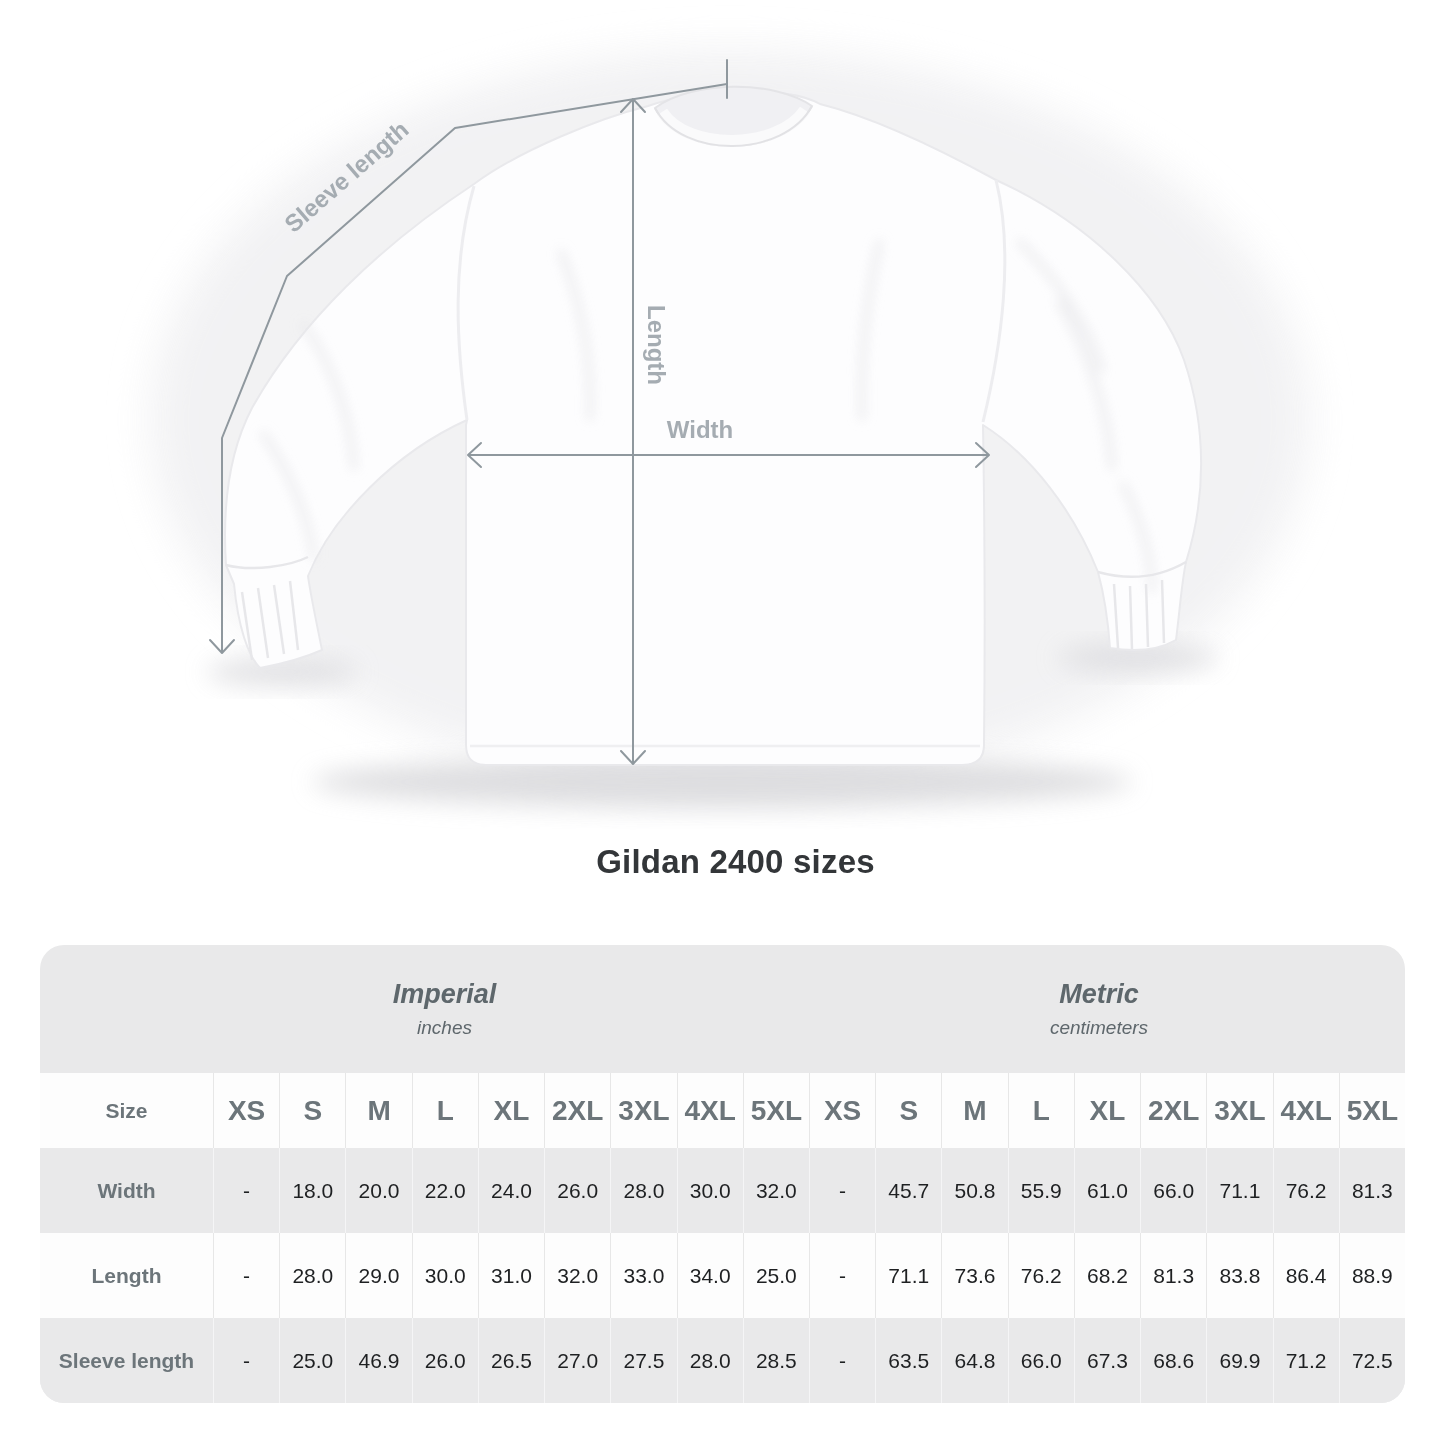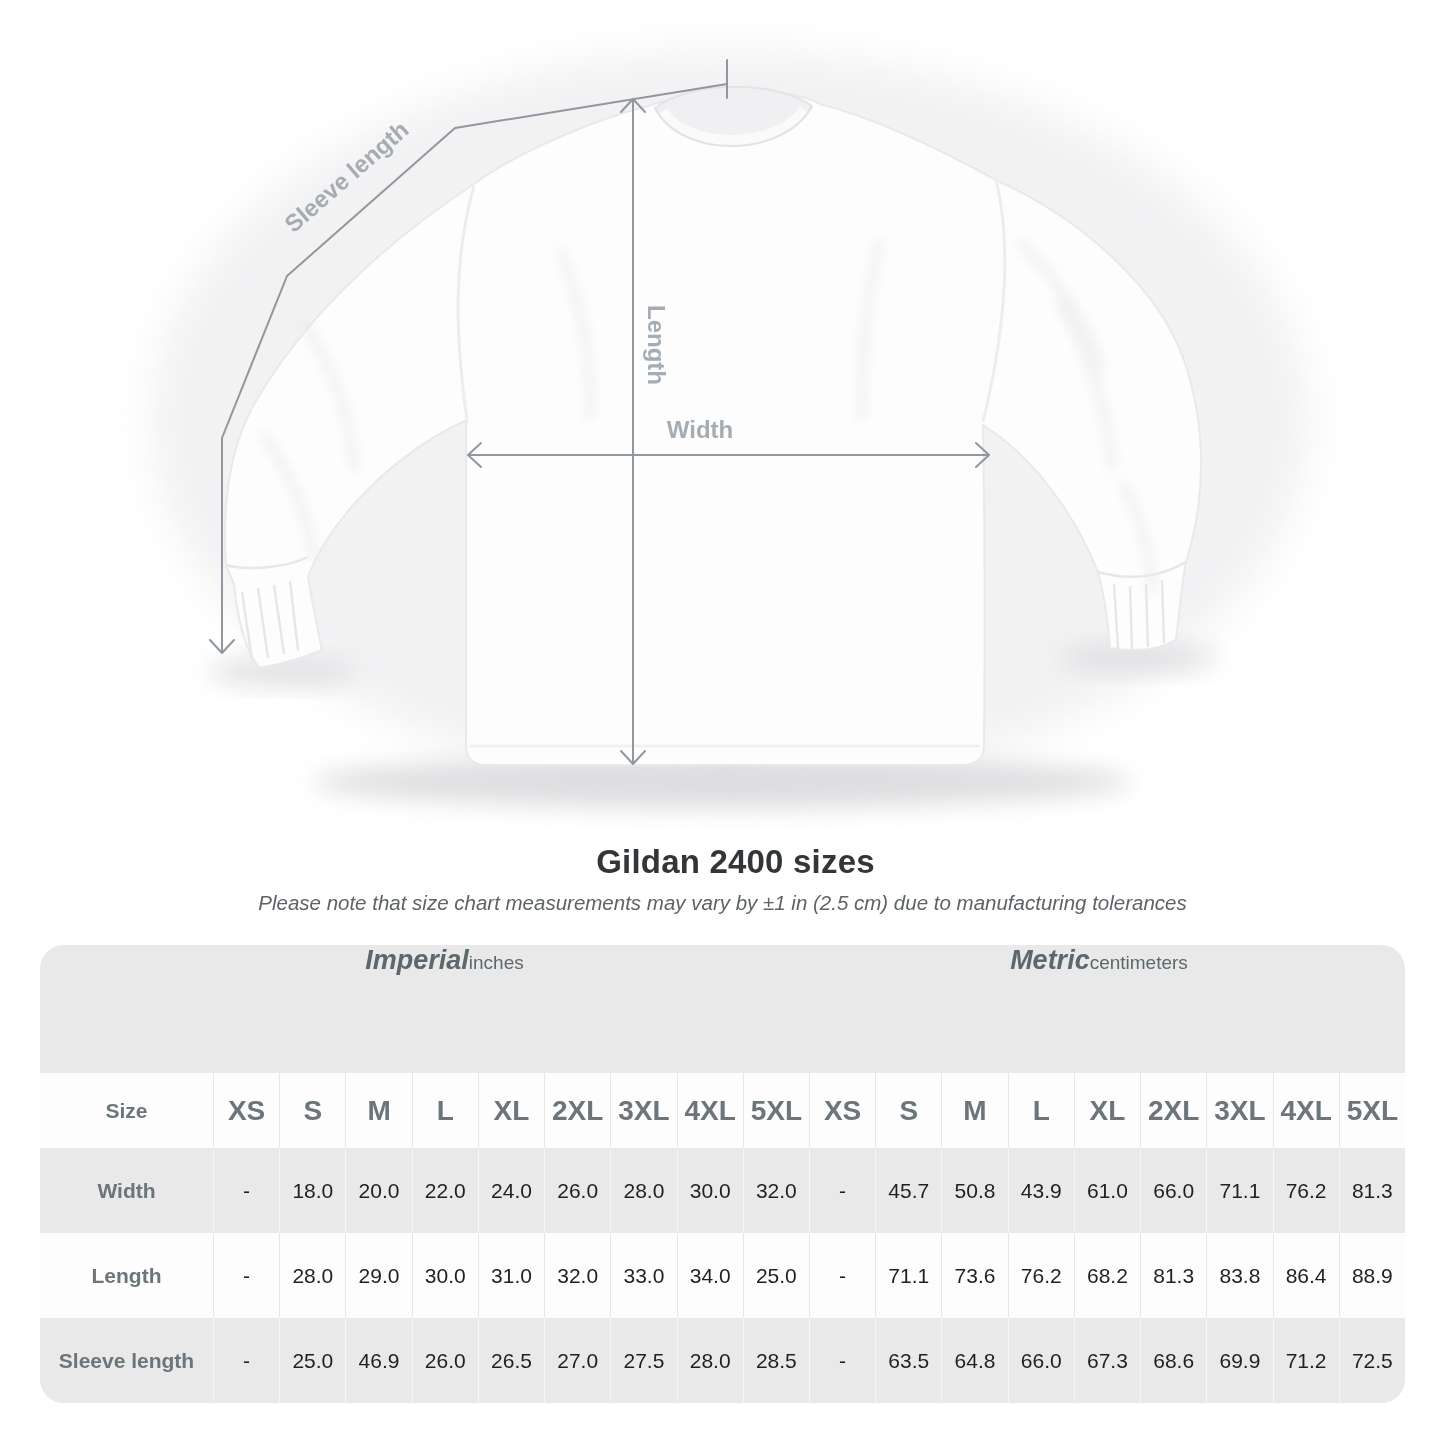--- a/index.html
+++ b/index.html
@@ -24,25 +24,25 @@
     position:absolute;left:0;top:891px;width:100%;margin:0;
     text-align:center;font-style:italic;font-size:20.5px;color:#5e6367;
   }
 
   
   .size-table{
     position:absolute;left:40px;top:945px;width:1365px;height:458px;
     background:#e9e9ea;border-radius:24px;overflow:hidden;
   }
   .unit-band{display:flex;height:128px;}
-  .unit-group{display:flex;flex-direction:row;justify-content:center;}
+  .unit-group{display:flex;flex-direction:column;align-items:center;justify-content:center;}
   .unit-group.imperial{width:769px;padding-left:40px;box-sizing:border-box;}
   .unit-group.metric{flex:1;padding-right:16px;box-sizing:border-box;}
   .unit-name{font-size:27px;font-weight:bold;font-style:italic;color:#5e676c;}
-  .unit-sub{font-size:19px;color:#5e676c;margin-top:7px;}
+  .unit-sub{font-size:19px;font-style:italic;color:#5e676c;margin-top:7px;}
 
   .grid{display:flex;flex-direction:column;}
   .trow{display:flex;align-items:stretch;}
   .trow.header{height:75px;background:#fdfdfd;}
   .trow.data{height:85px;}
   .trow.white{background:#fdfdfd;}
   .trow.gray{background:#e9e9ea;}
   .lbl{
     width:173px;flex:0 0 173px;display:flex;align-items:center;justify-content:center;
     font-weight:bold;font-size:21px;color:#6c757a;text-align:center;
@@ -159,21 +159,20 @@
 
       <g font-family="Liberation Sans, DejaVu Sans, sans-serif" font-weight="bold" font-size="24" fill="#a5acb2">
         <text transform="translate(352,183) rotate(-41)" text-anchor="middle">Sleeve length</text>
         <text transform="translate(648,345) rotate(90)" text-anchor="middle">Length</text>
         <text x="700" y="438" text-anchor="middle">Width</text>
       </g>
     </svg>
   </div>
 
   <h1 class="page-title">Gildan 2400 sizes</h1>
-  <p class="page-subtitle">Please note that size chart measurements may vary by ±1 in (2.5 cm) due to manufacturing tolerances</p>
 
   <div class="size-table">
     <div class="unit-band">
       <div class="unit-group imperial">
         <div class="unit-name">Imperial</div>
         <div class="unit-sub">inches</div>
       </div>
       <div class="unit-group metric">
         <div class="unit-name">Metric</div>
         <div class="unit-sub">centimeters</div>
@@ -208,21 +207,21 @@
           <div class="c">20.0</div>
           <div class="c">22.0</div>
           <div class="c">24.0</div>
           <div class="c">26.0</div>
           <div class="c">28.0</div>
           <div class="c">30.0</div>
           <div class="c">32.0</div>
           <div class="c">-</div>
           <div class="c">45.7</div>
           <div class="c">50.8</div>
-          <div class="c">43.9</div>
+          <div class="c">55.9</div>
           <div class="c">61.0</div>
           <div class="c">66.0</div>
           <div class="c">71.1</div>
           <div class="c">76.2</div>
           <div class="c">81.3</div>
         </div>
         <div class="trow data white">
           <div class="lbl">Length</div>
           <div class="c">-</div>
           <div class="c">28.0</div>

